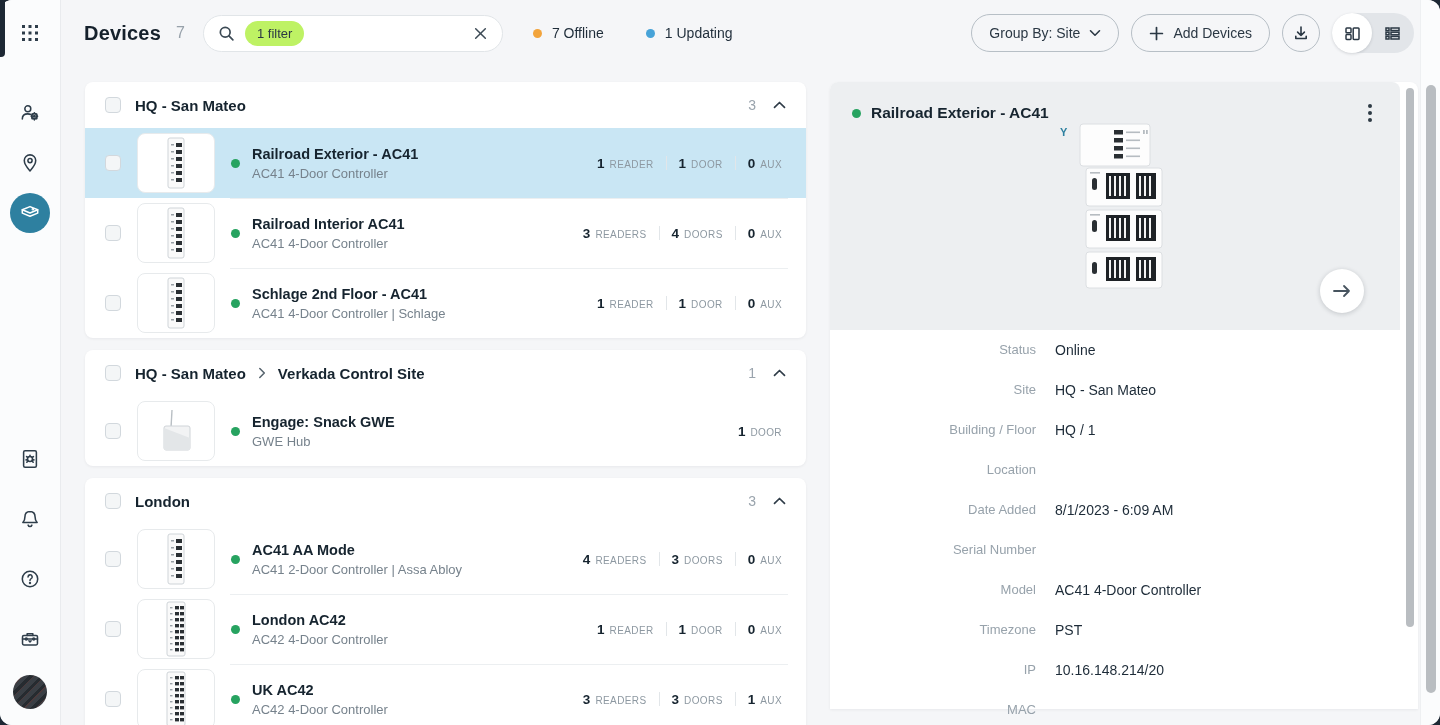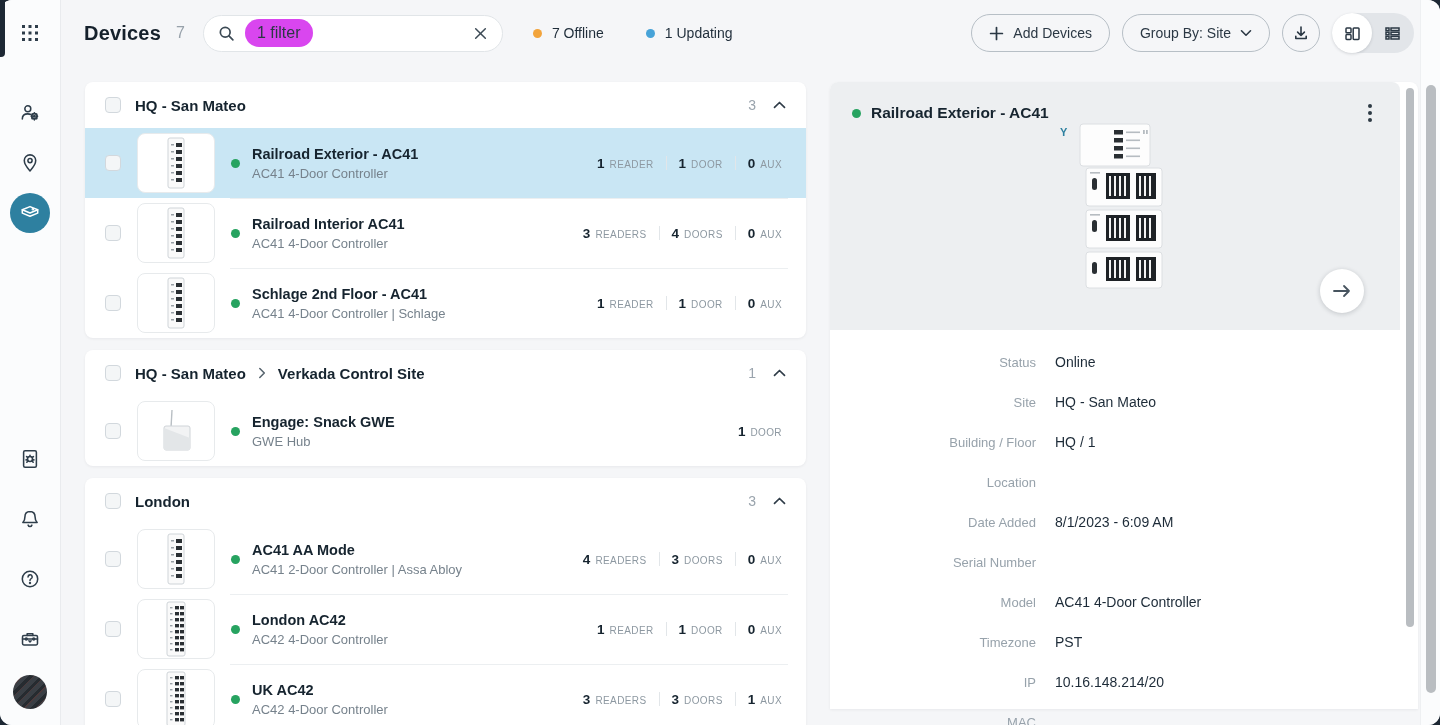--- a/index.html
+++ b/index.html
@@ -28,21 +28,21 @@
   
   .main { flex:1; display:flex; flex-direction:column; position:relative; }
 
   
   .header { height:66px; display:flex; align-items:center; padding:0 26px 0 23px; flex:0 0 66px; }
   .page-title { font-size:20px; font-weight:700; color:#15212c; letter-spacing:.2px; }
   .page-count { font-size:16px; color:#97a1aa; margin-left:15px; }
   .search-pill { margin-left:18px; width:300px; height:37px; border:1px solid #e1e5e8; border-radius:19px;
     background:#fff; display:flex; align-items:center; padding:0 14px; cursor:text; }
   .search-pill svg { stroke:#3c4a55; fill:none; stroke-width:1.6; stroke-linecap:round; }
-  .filter-chip { background:#d946ef; border-radius:14px; padding:5px 12px; font-size:16px;
+  .filter-chip { background:#bef264; border-radius:14px; padding:5px 12px; font-size:13px;
     color:#2b3844; margin-left:10px; cursor:pointer; }
   .search-clear { margin-left:auto; cursor:pointer; display:flex; }
   .status-item { display:flex; align-items:center; margin-left:30px; font-size:14px; color:#1f2d3a; }
   .dot { width:9px; height:9px; border-radius:50%; margin-right:10px; }
   .hdr-right { margin-left:auto; display:flex; align-items:center; gap:12px; }
   .pill-btn { height:38px; border:1px solid #b7bfc6; border-radius:19px; background:transparent;
     display:flex; align-items:center; padding:0 17px; font-size:14px; color:#2b3844; cursor:pointer; gap:9px; }
   .pill-btn svg { stroke:#2b3844; fill:none; stroke-width:1.6; stroke-linecap:round; stroke-linejoin:round; }
   .circle-btn { width:38px; height:38px; border:1px solid #b7bfc6; border-radius:50%;
     display:flex; align-items:center; justify-content:center; cursor:pointer; }
@@ -90,21 +90,21 @@
   .detail-hd { display:flex; align-items:center; padding:19px 22px 0 22px; }
   .detail-title { font-size:15.5px; font-weight:700; color:#16242f; margin-left:10px; }
   .kebab { margin-left:auto; display:flex; flex-direction:column; gap:3px; cursor:pointer; padding:3px 6px; }
   .kebab span { width:4px; height:4px; border-radius:50%; background:#2e3a45; }
   .device-hero { position:absolute; left:50%; top:40px; transform:translateX(-50%); }
   .next-btn { position:absolute; right:36px; top:187px; width:44px; height:44px; border-radius:50%;
     background:#fff; box-shadow:0 1px 5px rgba(20,30,40,.20); display:flex; align-items:center;
     justify-content:center; cursor:pointer; }
   .next-btn svg { stroke:#47545f; fill:none; stroke-width:1.8; stroke-linecap:round; stroke-linejoin:round; }
   .fields { padding-top:12px; }
-  .field-row { height:40px; display:flex; align-items:center; }
+  .field-row { height:40px; display:flex; align-items:flex-start; }
   .f-label { width:206px; text-align:right; font-size:13px; color:#97a2ab; flex:0 0 206px; }
   .f-value { margin-left:19px; font-size:14px; color:#1d2b38; }
 
   
   .inner-scroll { position:absolute; right:4px; top:6px; width:8px; height:539px;
     background:#b9bdc1; border-radius:4px; cursor:grab; }
   .win-scroll { position:absolute; right:0; top:0; width:20px; height:725px; background:#fbfcfd;
     border-left:1px solid #eef0f2; z-index:40; }
   .win-thumb { position:absolute; left:5px; top:85px; width:10px; height:608px;
     background:#b9bdc1; border-radius:5px; cursor:grab; }
@@ -213,34 +213,34 @@
         <span class="dot" style="background:#f2a43c"></span>
         <span>7 Offline</span>
       </div>
       <div class="status-item" style="margin-left:42px">
         <span class="dot" style="background:#47a3d8"></span>
         <span>1 Updating</span>
       </div>
 
       <div class="hdr-right">
         <button class="pill-btn">
-          <span style="display:flex">
-            <svg width="15" height="15" viewBox="0 0 14 14">
-                <path d="M7 1.5v11M1.5 7h11"></path>
-              </svg>
-          </span>
-          <span>Add Devices</span>
-        </button>
-        <button class="pill-btn">
           <span>Group By: Site</span>
           <span style="display:flex">
             <svg width="12" height="8" viewBox="0 0 12 8">
                 <path d="M1.5 1.8L6 6.2l4.5-4.4"></path>
               </svg>
           </span>
+        </button>
+        <button class="pill-btn">
+          <span style="display:flex">
+            <svg width="15" height="15" viewBox="0 0 14 14">
+                <path d="M7 1.5v11M1.5 7h11"></path>
+              </svg>
+          </span>
+          <span>Add Devices</span>
         </button>
         <div class="circle-btn">
           <span style="display:flex">
             <svg width="18" height="18" viewBox="0 0 18 18">
                 <path d="M9 3v8M5.6 8.1L9 11.5l3.4-3.4"></path>
                 <path d="M3.8 12.2v2.3h10.4v-2.3"></path>
               </svg>
           </span>
         </div>
         <div class="view-toggle">

